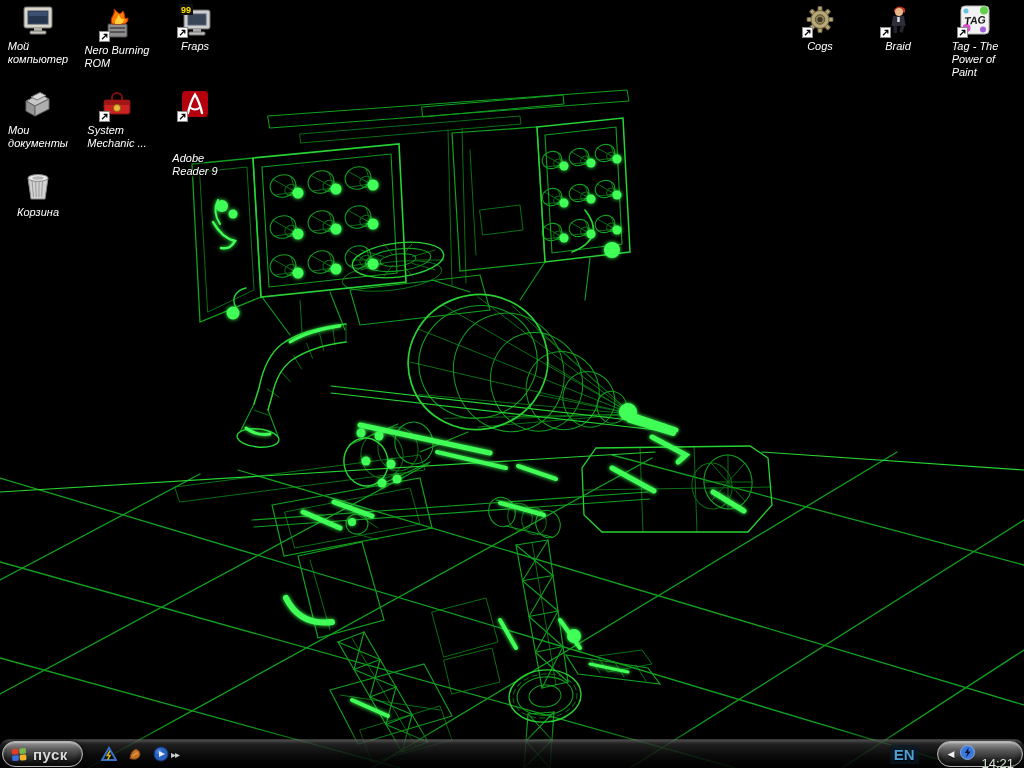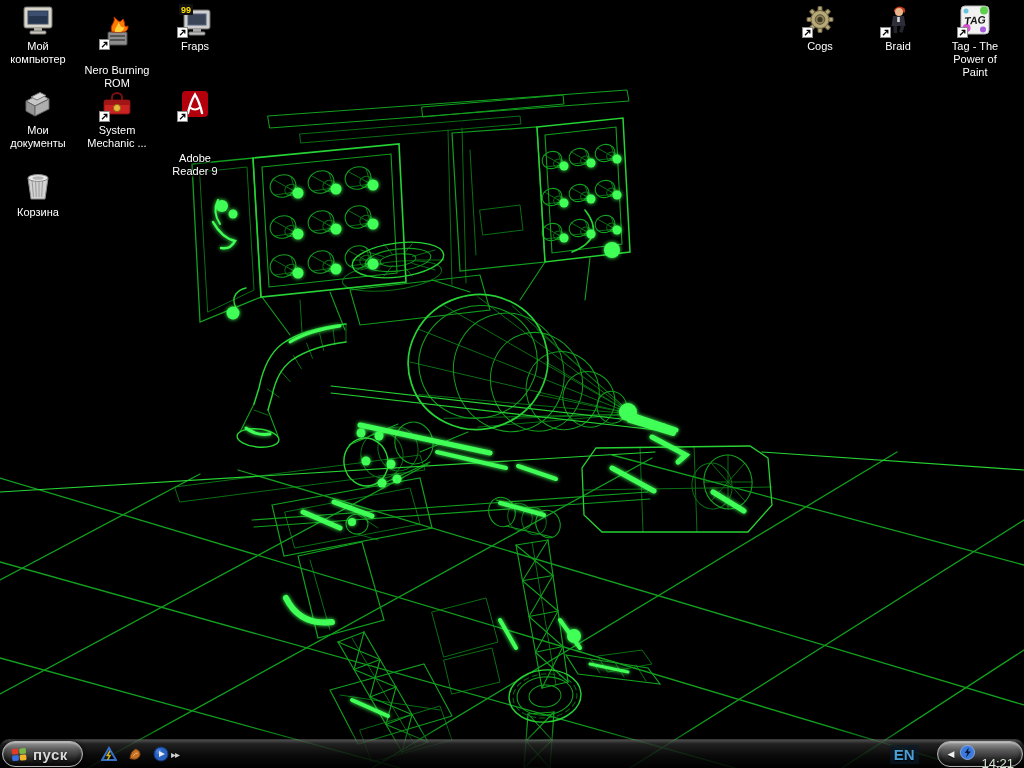--- a/index.html
+++ b/index.html
@@ -11,23 +11,24 @@
   #wallpaper{position:absolute;left:0;top:0;z-index:0;}
   
   .desk-icon{
     position:absolute;width:76px;display:flex;flex-direction:column;
     align-items:center;cursor:default;z-index:2;
   }
   .icon-art{position:relative;width:36px;height:36px;display:flex;align-items:center;justify-content:center;}
   .icon-art svg.art{display:block;}
   .shortcut-badge{position:absolute;left:0;bottom:0;}
   .icon-label{
-    margin-top:2px;color:#fff;font-size:11px;line-height:13px;text-align:center;
+    margin-top:2px;color:#fff;font-size:11px;line-height:13px;
     white-space:pre-line;
     text-shadow:1px 1px 1px #000, 0 0 3px #000, 1px 2px 2px rgba(0,0,0,.9);
+    font-style:italic;
   }
   
   #taskbar{
     position:absolute;left:0;bottom:0;width:1024px;height:28px;z-index:5;
     display:flex;align-items:center;
     background:linear-gradient(to bottom,
       rgba(90,90,90,.85) 0%, rgba(40,40,40,.82) 14%,
       rgba(12,12,12,.84) 55%, rgba(0,0,0,.9) 100%);
     box-shadow:0 -1px 0 rgba(160,160,160,.35), 0 -6px 12px rgba(0,0,0,.45);
     border-radius:9px;
@@ -427,21 +428,21 @@
           <rect x="3" y="4" width="28" height="21" rx="2" fill="#d9d5c9" stroke="#6f6f6f"></rect>
      <rect x="7" y="8" width="20" height="13" fill="#26354e" stroke="#44506a"></rect>
      <rect x="8" y="9" width="18" height="4" fill="#3d4f70"></rect>
      <rect x="13" y="25" width="8" height="3" fill="#b4b0a4"></rect>
      <rect x="9" y="28" width="16" height="3" rx="1" fill="#c9c5b9" stroke="#777"></rect>
         </svg>
       </div>
        <div class="icon-label">Мой
 компьютер</div>
     </div>
-    <div class="desk-icon" style="left: 79px; top: 14px; gap: 12px;">
+    <div class="desk-icon" style="left: 79px; top: 6px;">
       <div class="icon-art">
         <svg class="art" width="34" height="34" viewBox="0 0 34 34">
           <rect x="8" y="17" width="19" height="13" rx="1" fill="#8d8d8d" stroke="#4d4d4d"></rect>
      <rect x="10" y="20" width="15" height="2" fill="#555"></rect>
      <rect x="10" y="24" width="15" height="2" fill="#555"></rect>
      <path d="M12,17 C9,10 16,8 14,2 C19,6 19,9 23,4 C26,9 23,13 28,11 C28,15 26,17 22,17 Z" fill="#ff7a00" stroke="#c23000"></path>
      <path d="M15,17 C14,12 19,11 18,7 C21,10 20,13 24,12 C24,15 22,17 19,17 Z" fill="#ffd23c"></path>
         </svg>
         <svg class="shortcut-badge" width="11" height="11" viewBox="0 0 11 11">
   <rect x="0.5" y="0.5" width="10" height="10" fill="#fff" stroke="#8a8a8a"></rect>

